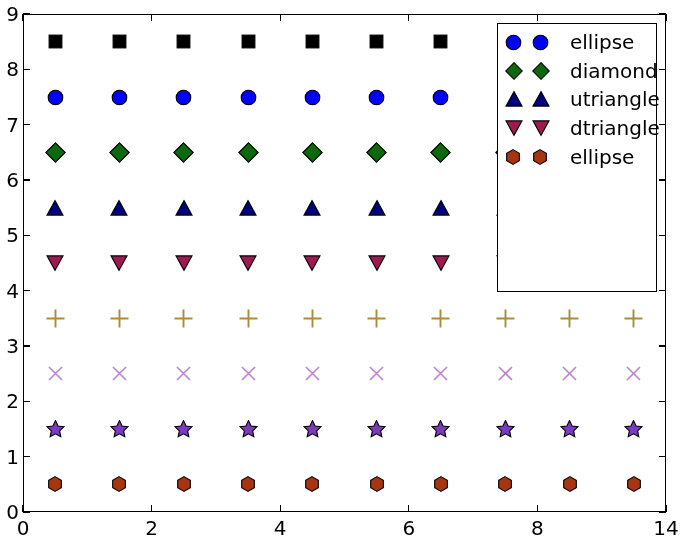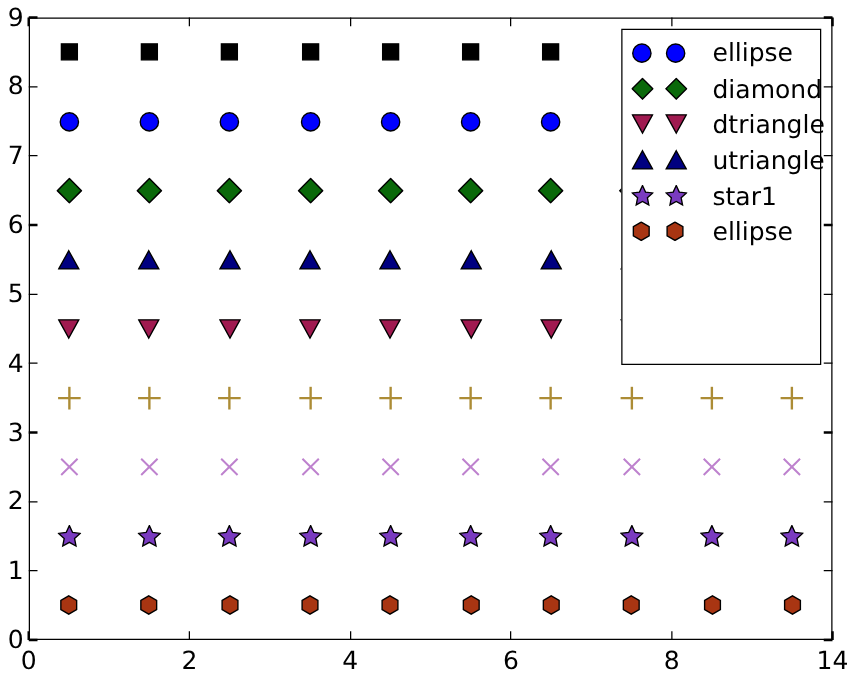--- a/index.html
+++ b/index.html
@@ -376,44 +376,35 @@
         <span class="legend-marker"><svg width="18" height="18" viewBox="0 0 20 20">
             <polygon points="10,0.8 19.2,10 10,19.2 0.8,10" fill="#0a690a" stroke="#000000" stroke-width="1.2222222222222223"></polygon>
           </svg></span>
         <span class="legend-marker"><svg width="18" height="18" viewBox="0 0 20 20">
             <polygon points="10,0.8 19.2,10 10,19.2 0.8,10" fill="#0a690a" stroke="#000000" stroke-width="1.2222222222222223"></polygon>
           </svg></span>
         <span class="legend-label">diamond</span>
       </div>
       <div class="legend-entry">
         <span class="legend-marker"><svg width="18" height="18" viewBox="0 0 20 20">
-            <polygon points="1.1,2.1 18.9,2.1 10,18.2" fill="#a01a50" stroke="#000000" stroke-width="1.2222222222222223"></polygon>
-          </svg></span>
-        <span class="legend-marker"><svg width="18" height="18" viewBox="0 0 20 20">
-            <polygon points="1.1,2.1 18.9,2.1 10,18.2" fill="#a01a50" stroke="#000000" stroke-width="1.2222222222222223"></polygon>
-          </svg></span>
-        <span class="legend-label">dtriangle</span>
-      </div>
-      <div class="legend-entry">
-        <span class="legend-marker"><svg width="18" height="18" viewBox="0 0 20 20">
             <polygon points="10,1.8 18.9,17.9 1.1,17.9" fill="#000080" stroke="#000000" stroke-width="1.2222222222222223"></polygon>
           </svg></span>
         <span class="legend-marker"><svg width="18" height="18" viewBox="0 0 20 20">
             <polygon points="10,1.8 18.9,17.9 1.1,17.9" fill="#000080" stroke="#000000" stroke-width="1.2222222222222223"></polygon>
           </svg></span>
         <span class="legend-label">utriangle</span>
       </div>
       <div class="legend-entry">
         <span class="legend-marker"><svg width="18" height="18" viewBox="0 0 20 20">
-            <polygon points="10,0.5 12.7,6.28 19.03,7.06 14.37,11.42 15.58,17.69 10,14.6 4.42,17.69 5.63,11.42 0.97,7.06 7.3,6.28" fill="#7a3bc0" stroke="#000000" stroke-width="1.2222222222222223"></polygon>
-          </svg></span>
-        <span class="legend-marker"><svg width="18" height="18" viewBox="0 0 20 20">
-            <polygon points="10,0.5 12.7,6.28 19.03,7.06 14.37,11.42 15.58,17.69 10,14.6 4.42,17.69 5.63,11.42 0.97,7.06 7.3,6.28" fill="#7a3bc0" stroke="#000000" stroke-width="1.2222222222222223"></polygon>
-          </svg></span>
-        <span class="legend-label">star1</span>
+            <polygon points="1.1,2.1 18.9,2.1 10,18.2" fill="#a01a50" stroke="#000000" stroke-width="1.2222222222222223"></polygon>
+          </svg></span>
+        <span class="legend-marker"><svg width="18" height="18" viewBox="0 0 20 20">
+            <polygon points="1.1,2.1 18.9,2.1 10,18.2" fill="#a01a50" stroke="#000000" stroke-width="1.2222222222222223"></polygon>
+          </svg></span>
+        <span class="legend-label">dtriangle</span>
       </div>
       <div class="legend-entry">
         <span class="legend-marker"><svg width="16" height="16" viewBox="0 0 20 20">
             <polygon points="10,0.8 17.9,5.4 17.9,14.6 10,19.2 2.1,14.6 2.1,5.4" fill="#a83512" stroke="#000000" stroke-width="1.375"></polygon>
           </svg></span>
         <span class="legend-marker"><svg width="16" height="16" viewBox="0 0 20 20">
             <polygon points="10,0.8 17.9,5.4 17.9,14.6 10,19.2 2.1,14.6 2.1,5.4" fill="#a83512" stroke="#000000" stroke-width="1.375"></polygon>
           </svg></span>
         <span class="legend-label">ellipse</span>
       </div>

